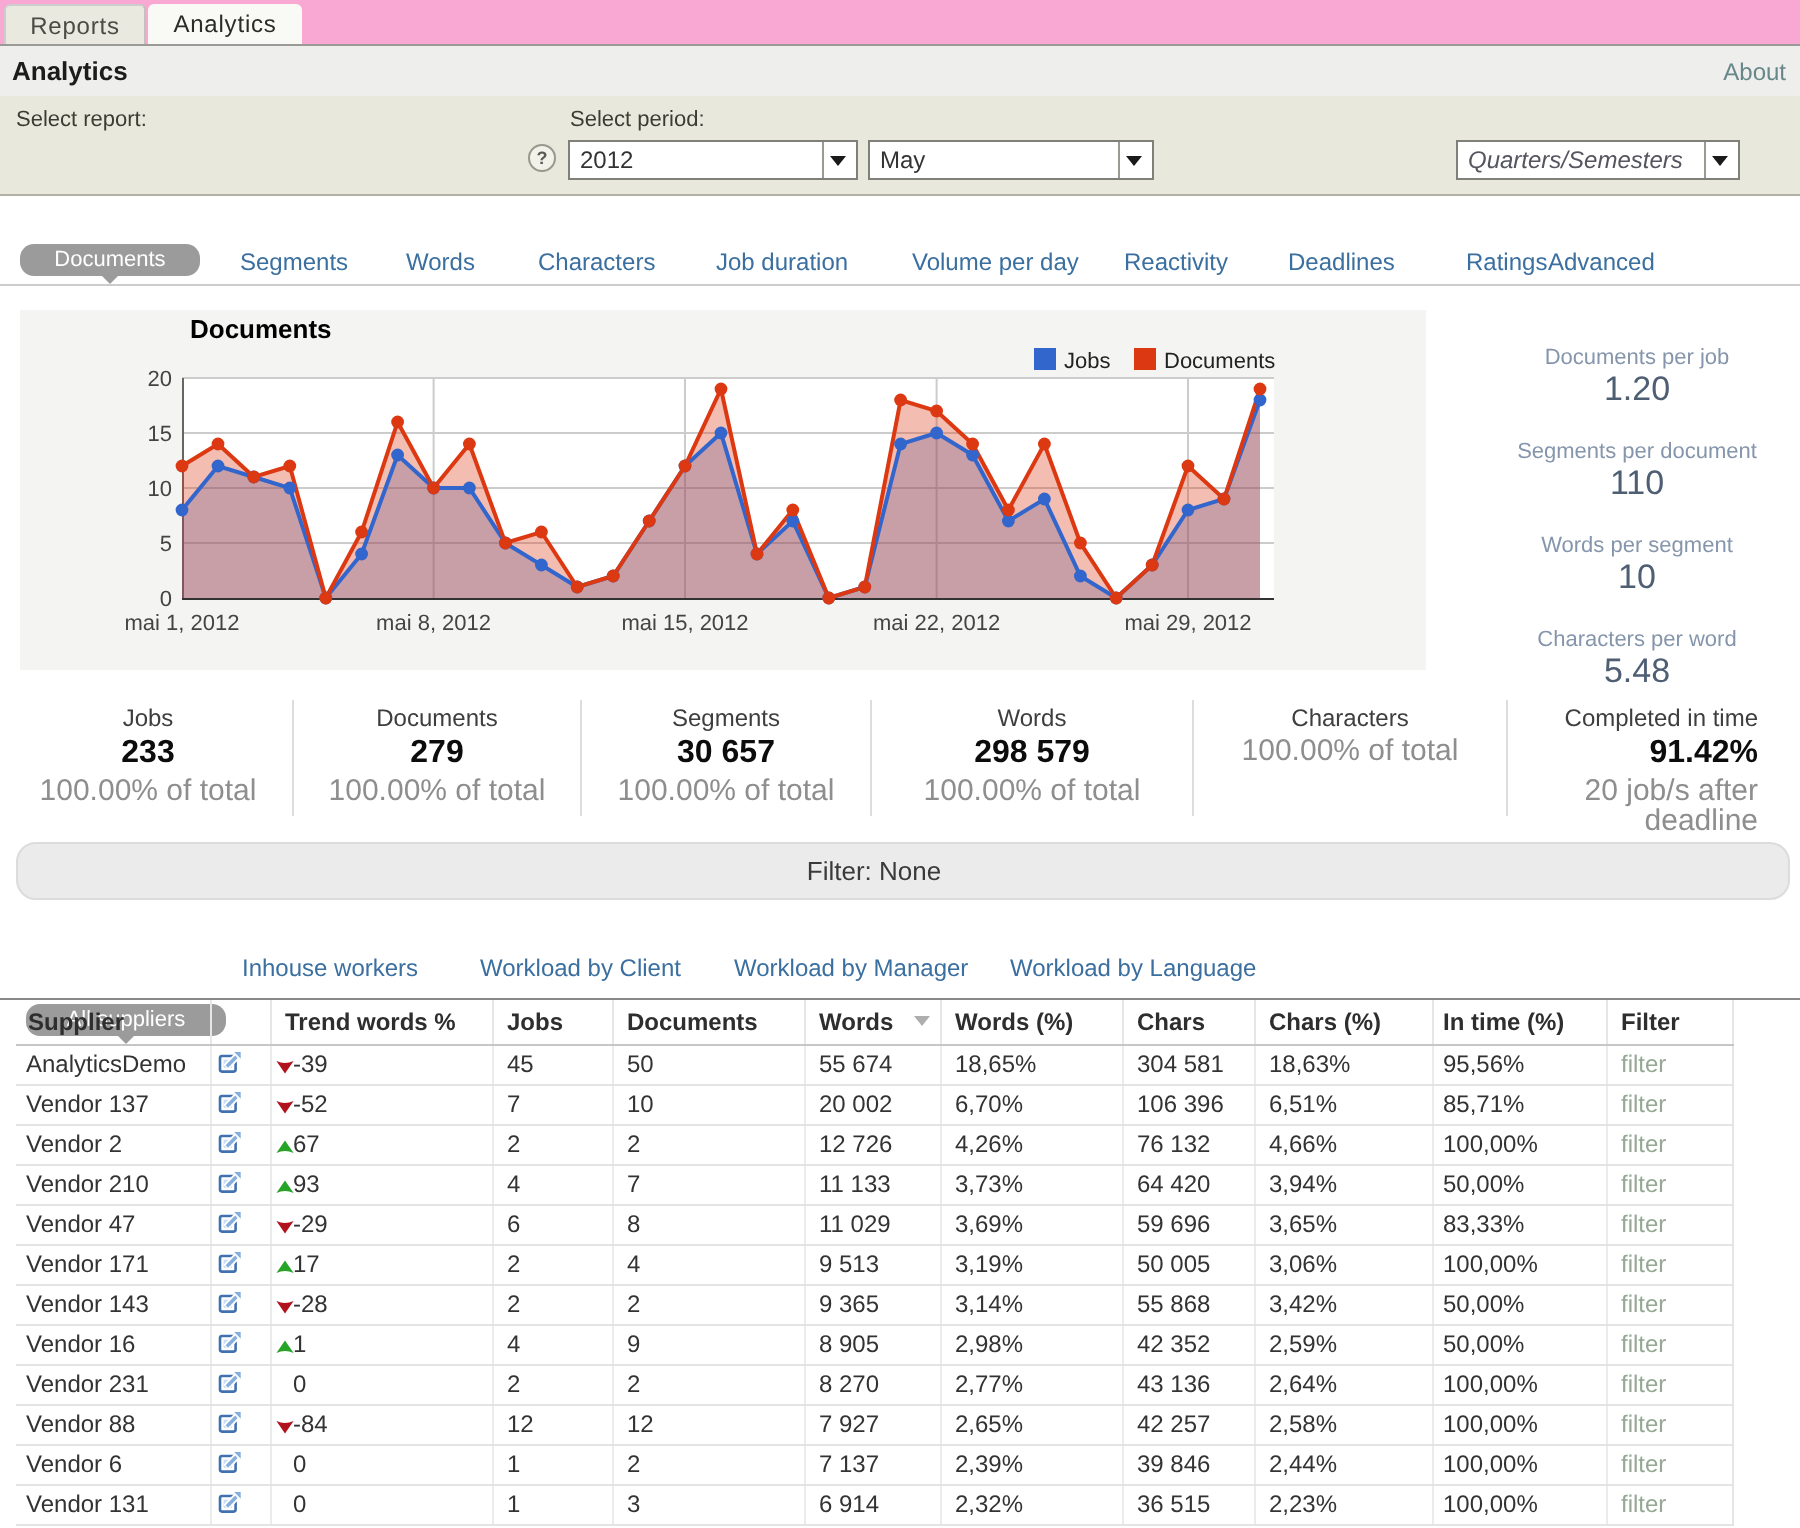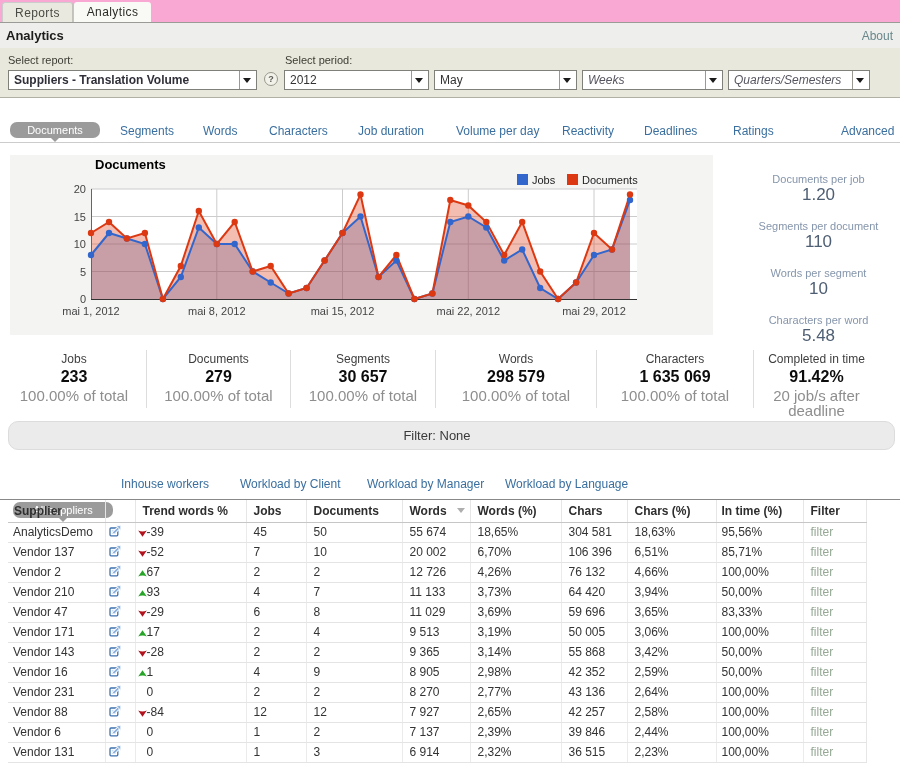--- a/index.html
+++ b/index.html
@@ -66,57 +66,47 @@
       <div class="tab" id="tab-reports">Reports</div>
       <div class="tab" id="tab-analytics">Analytics</div>
     </div>
 <div id="titlebar" class="abs">
       <div class="t">Analytics</div>
       <div class="about">About</div>
     </div>
 <div id="formbar" class="abs">
   <div class="flabel" style="left:8px;">Select report:</div>
   <div class="flabel" style="left:285px;">Select period:</div>
-  <div class="sel" style="left:8px; width:249px;">
-        <span class="txt" style="font-weight:bold;color:#30303a;">Suppliers - Translation Volume</span>
-        <span class="ab"></span>
-        <span class="ar"></span>
-      </div>
   <div id="helpq">?</div>
   <div class="sel" style="left:284px; width:145px;">
         <span class="txt">2012</span>
         <span class="ab"></span>
         <span class="ar"></span>
       </div>
   <div class="sel" style="left:434px; width:143px;padding-left:39px;">
         <span class="txt">May</span>
-        <span class="ab"></span>
-        <span class="ar"></span>
-      </div>
-  <div class="sel" style="left:582px; width:141px;">
-        <span class="txt ital">Weeks</span>
         <span class="ab"></span>
         <span class="ar"></span>
       </div>
   <div class="sel" style="left:728px; width:142px;">
         <span class="txt ital">Quarters/Semesters</span>
         <span class="ab"></span>
         <span class="ar"></span>
       </div>
 </div>
 <div class="pill" style="left:10px; top:122px; width:90px; height:16px; line-height:16px;">Documents<span class="tail"></span></div>
 <div class="blink" style="left:120px; top:124px;">Segments</div>
 <div class="blink" style="left:203px; top:124px;">Words</div>
 <div class="blink" style="left:269px; top:124px;">Characters</div>
 <div class="blink" style="left:358px; top:124px;">Job duration</div>
 <div class="blink" style="left:456px; top:124px;">Volume per day</div>
 <div class="blink" style="left:562px; top:124px;">Reactivity</div>
 <div class="blink" style="left:644px; top:124px;">Deadlines</div>
 <div class="blink" style="left:733px; top:124px;">Ratings</div>
-<div class="blink" style="left:841px; top:124px;">Advanced</div>
+<div class="blink" style="left:774px; top:124px;">Advanced</div>
 <div id="tabline1" class="abs"></div>
 <div id="chartpanel" class="abs">
 <svg width="703" height="180" style="position:absolute;left:0;top:0">
 <rect x="0" y="0" width="703" height="180" fill="#f4f4f3"></rect>
 <rect x="81" y="34" width="546" height="110" fill="#ffffff"></rect>
 <line x1="81" y1="116.5" x2="627" y2="116.5" stroke="#cccccc" stroke-width="1"></line>
 <line x1="81" y1="89.0" x2="627" y2="89.0" stroke="#cccccc" stroke-width="1"></line>
 <line x1="81" y1="61.5" x2="627" y2="61.5" stroke="#cccccc" stroke-width="1"></line>
 <line x1="81" y1="34.0" x2="627" y2="34.0" stroke="#cccccc" stroke-width="1"></line>
 <line x1="206.8" y1="34" x2="206.8" y2="144" stroke="#cccccc" stroke-width="1"></line>
@@ -233,24 +223,23 @@
       <div class="l2">30 657</div>
       <div class="l3">100.00% of total</div>
     </div>
 <div class="scol sbord" style="left:435px; width:161px;">
       <div class="l1">Words</div>
       <div class="l2">298 579</div>
       <div class="l3">100.00% of total</div>
     </div>
 <div class="scol sbord" style="left:596px; width:157px;">
       <div class="l1">Characters</div>
-      <div class="l2">1 635 069</div>
       <div class="l3">100.00% of total</div>
     </div>
-<div class="scol sbord" style="left:753px; width:126px;">
+<div class="scol sbord" style="left:753px; width:126px;text-align:right;">
       <div class="l1">Completed in time</div>
       <div class="l2">91.42%</div>
       <div class="l3">20 job/s after deadline</div>
     </div>
 <div id="filterbar" class="abs">Filter: None</div>
 <div class="pill" style="left:13px; top:502px; width:100px; height:16px; line-height:16px;">All suppliers<span class="tail"></span></div>
 <div class="blink" style="left:121px; top:477px;">Inhouse workers</div>
 <div class="blink" style="left:240px; top:477px;">Workload by Client</div>
 <div class="blink" style="left:367px; top:477px;">Workload by Manager</div>
 <div class="blink" style="left:505px; top:477px;">Workload by Language</div>

